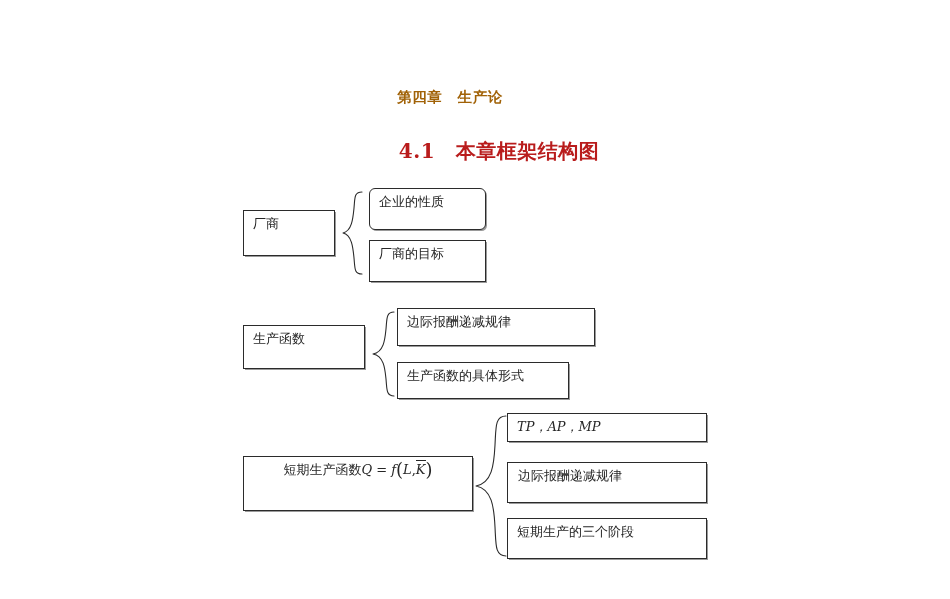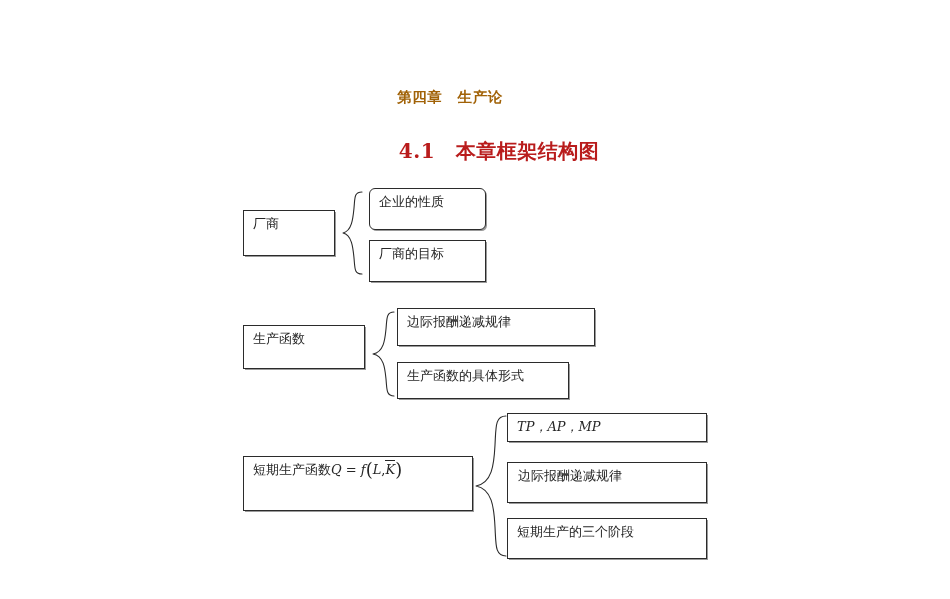--- a/index.html
+++ b/index.html
@@ -58,20 +58,21 @@
     color: #262626;
     padding: 6px 9px 0 9px;
     box-shadow: 1.5px 1.5px 0 -0.5px #9a9a9a;
   }
   .node .label {
     display: block;
     white-space: nowrap;
   }
   .node.math .label {
     font-style: normal;
+    text-align: center;
   }
 
   
   .mi {
     font-style: italic;
     font-family: "DejaVu Serif", "Liberation Serif", serif;
   }
   .ovl {
     position: relative;
     font-style: italic;

